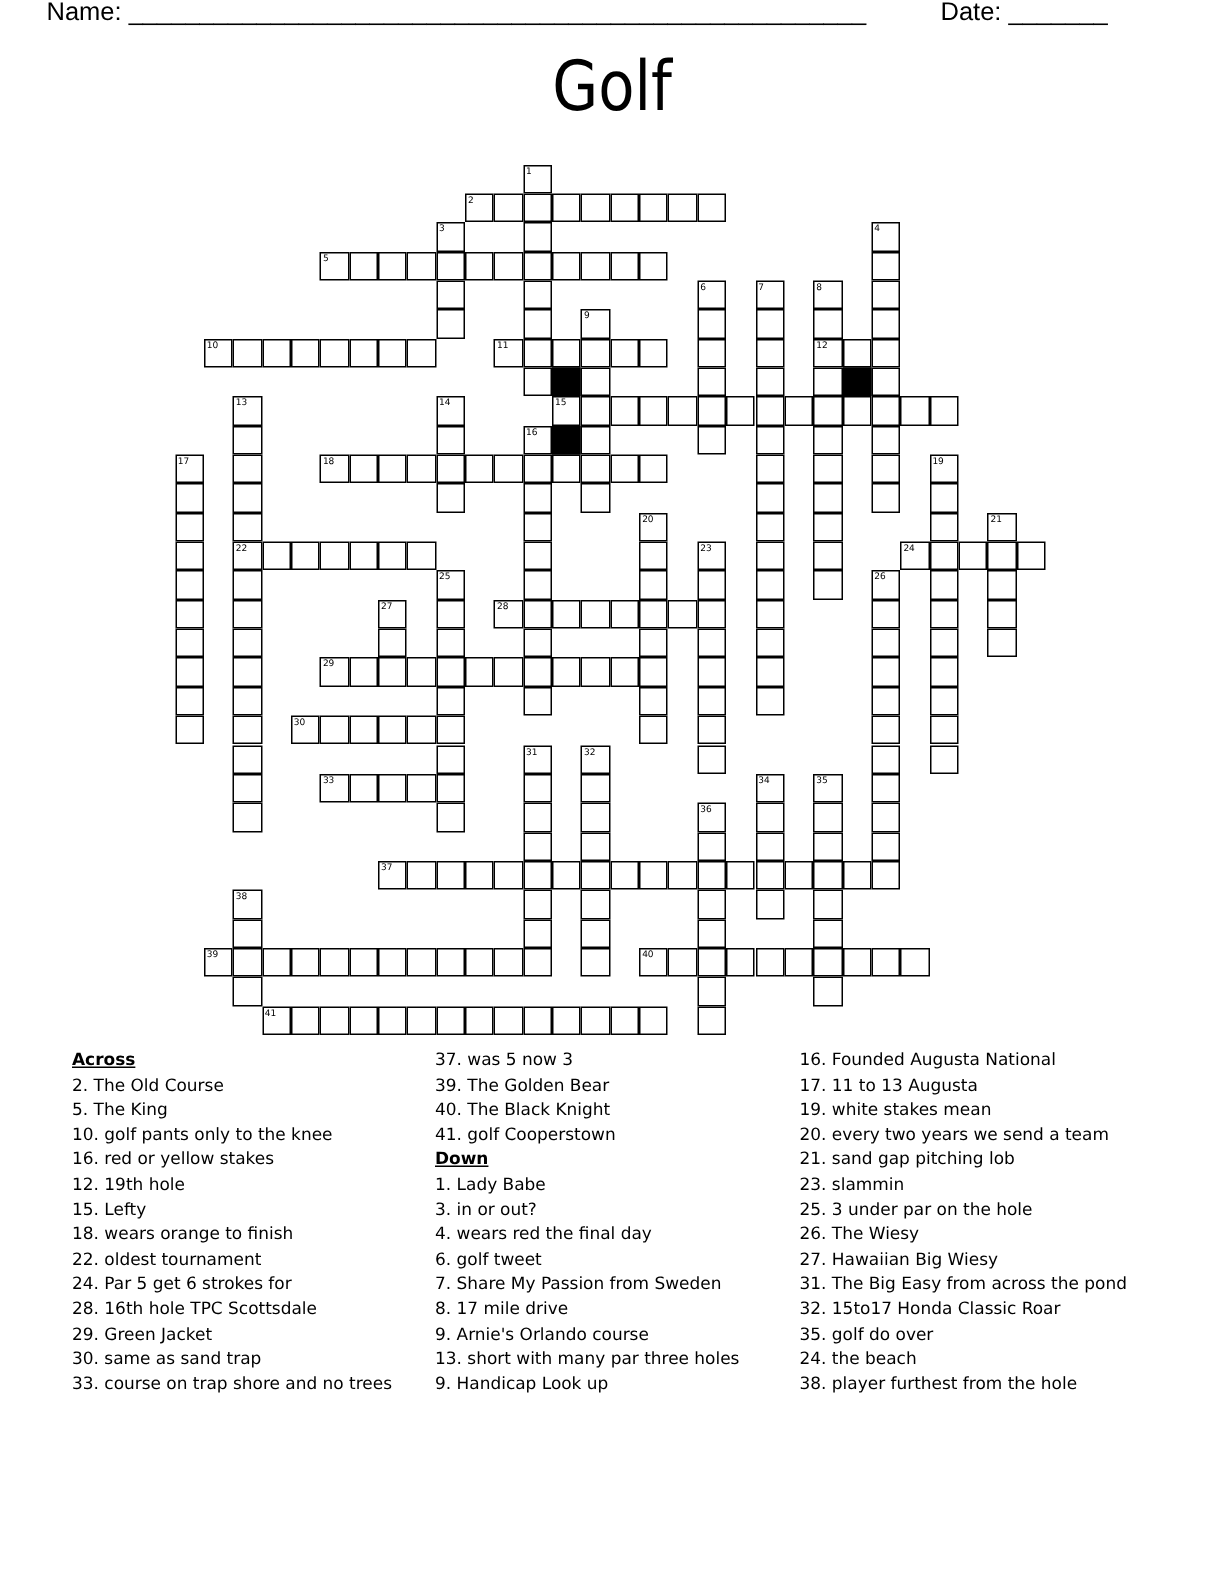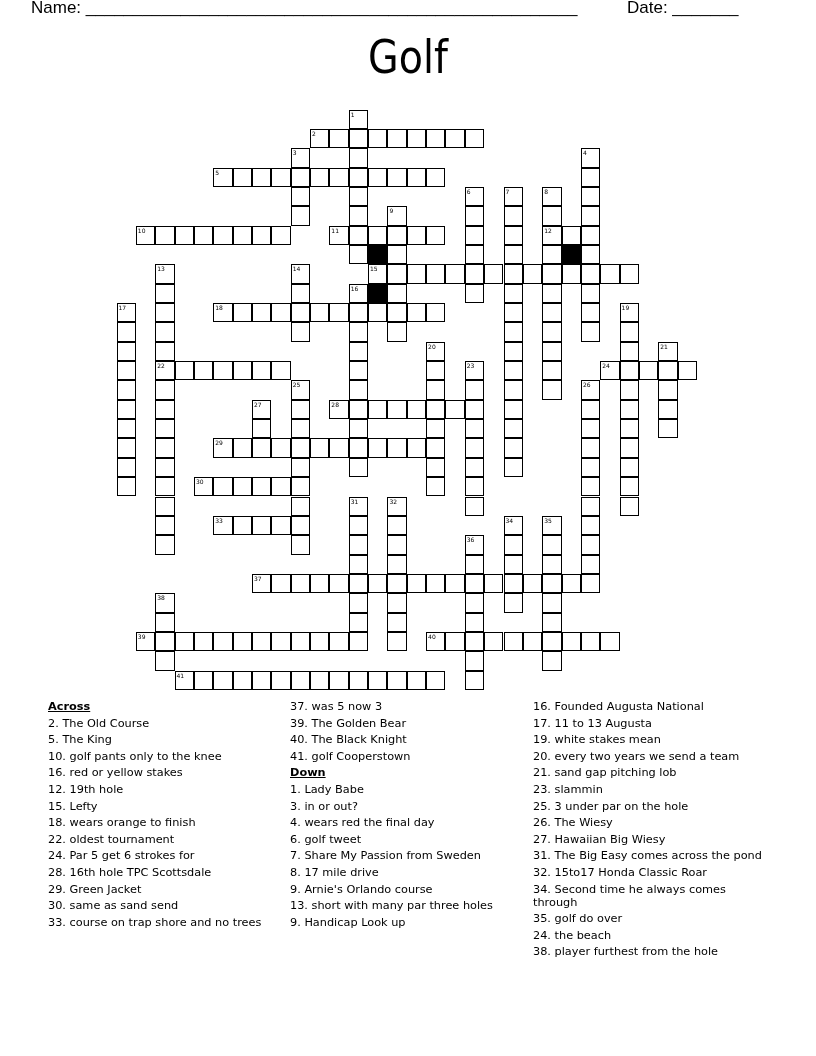--- a/index.html
+++ b/index.html
@@ -446,21 +446,21 @@
       <div class="clue"><b>5.</b> <span>The King</span></div>
       <div class="clue"><b>10.</b> <span>golf pants only to the knee</span></div>
       <div class="clue"><b>16.</b> <span>red or yellow stakes</span></div>
       <div class="clue"><b>12.</b> <span>19th hole</span></div>
       <div class="clue"><b>15.</b> <span>Lefty</span></div>
       <div class="clue"><b>18.</b> <span>wears orange to finish</span></div>
       <div class="clue"><b>22.</b> <span>oldest tournament</span></div>
       <div class="clue"><b>24.</b> <span>Par 5 get 6 strokes for</span></div>
       <div class="clue"><b>28.</b> <span>16th hole TPC Scottsdale</span></div>
       <div class="clue"><b>29.</b> <span>Green Jacket</span></div>
-      <div class="clue"><b>30.</b> <span>same as sand send</span></div>
+      <div class="clue"><b>30.</b> <span>same as sand trap</span></div>
       <div class="clue"><b>33.</b> <span>course on trap shore and no trees</span></div>
     </div>
   <div class="col col2" id="clue-col-2">
       <div class="clue"><b>37.</b> <span>was 5 now 3</span></div>
       <div class="clue"><b>39.</b> <span>The Golden Bear</span></div>
       <div class="clue"><b>40.</b> <span>The Black Knight</span></div>
       <div class="clue"><b>41.</b> <span>golf Cooperstown</span></div>
       <div class="section-head">Down</div>
       <div class="clue"><b>1.</b> <span>Lady Babe</span></div>
       <div class="clue"><b>3.</b> <span>in or out?</span></div>
@@ -475,20 +475,19 @@
   <div class="col col3" id="clue-col-3">
       <div class="clue"><b>16.</b> <span>Founded Augusta National</span></div>
       <div class="clue"><b>17.</b> <span>11 to 13 Augusta</span></div>
       <div class="clue"><b>19.</b> <span>white stakes mean</span></div>
       <div class="clue"><b>20.</b> <span>every two years we send a team</span></div>
       <div class="clue"><b>21.</b> <span>sand gap pitching lob</span></div>
       <div class="clue"><b>23.</b> <span>slammin</span></div>
       <div class="clue"><b>25.</b> <span>3 under par on the hole</span></div>
       <div class="clue"><b>26.</b> <span>The Wiesy</span></div>
       <div class="clue"><b>27.</b> <span>Hawaiian Big Wiesy</span></div>
-      <div class="clue"><b>31.</b> <span>The Big Easy comes across the pond</span></div>
+      <div class="clue"><b>31.</b> <span>The Big Easy from across the pond</span></div>
       <div class="clue"><b>32.</b> <span>15to17 Honda Classic Roar</span></div>
-      <div class="clue"><b>34.</b> <span>Second time he always comes through</span></div>
       <div class="clue"><b>35.</b> <span>golf do over</span></div>
       <div class="clue"><b>24.</b> <span>the beach</span></div>
       <div class="clue"><b>38.</b> <span>player furthest from the hole</span></div>
     </div>
 </div>
 
 </body></html>

